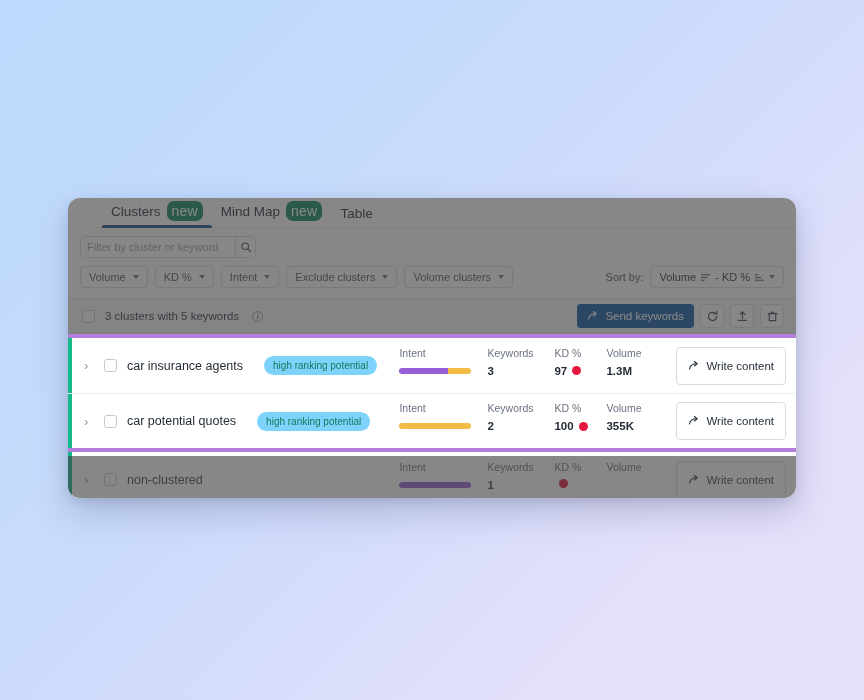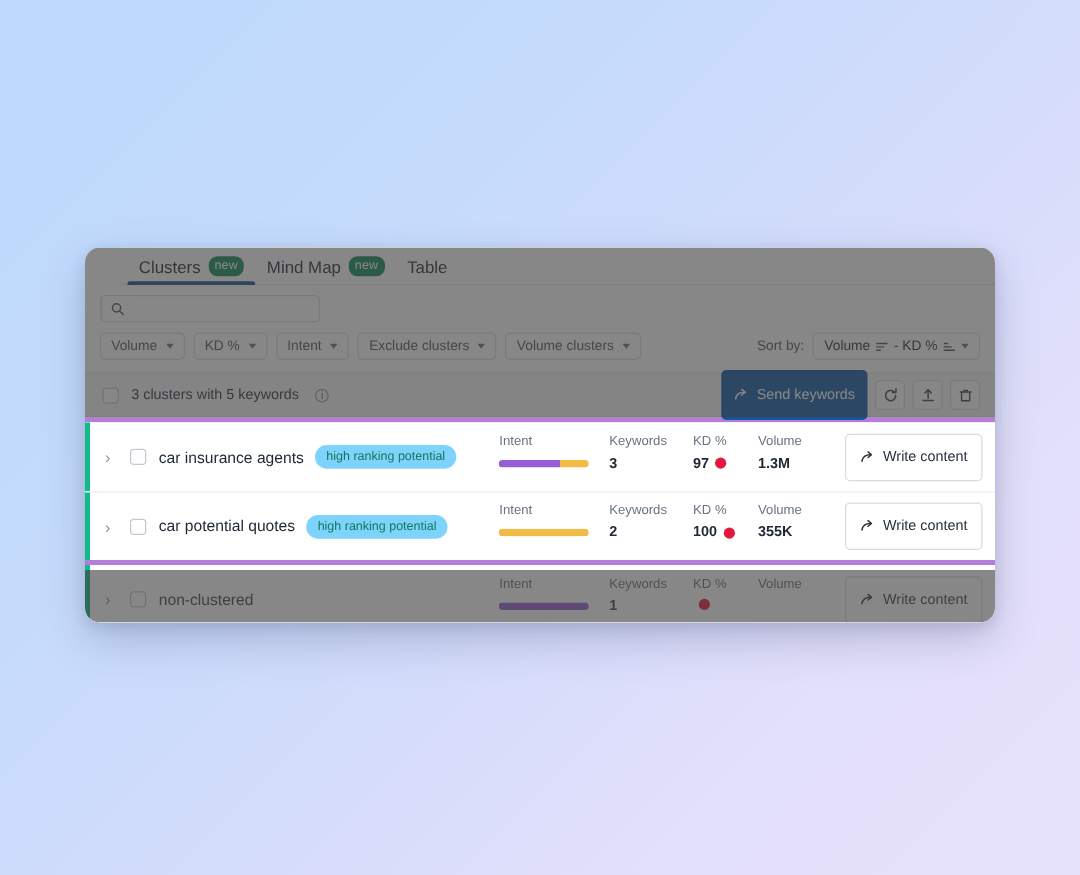--- a/index.html
+++ b/index.html
@@ -69,21 +69,21 @@
     content: "";
     position: absolute;
     left: 0; right: 0; bottom: -1px;
     height: 3px;
     background: #1a4f84;
     border-radius: 2px 2px 0 0;
   }
   .badge-new {
     background: #108a5c;
     color: #ffffff;
-    font-size: 10px;
+    font-size: 14px;
     line-height: 1;
     padding: 3px 5px 3px 5px;
     border-radius: 7px;
     letter-spacing: .2px;
   }
 
   
   #filterbar {
     padding: 8px 12px 6px 12px;
     background: #fff;
@@ -204,21 +204,21 @@
   #action-right {
     margin-left: auto;
     display: flex;
     align-items: center;
     gap: 6px;
   }
   #send-keywords {
     display: flex;
     align-items: center;
     gap: 6px;
-    height: 40px;
+    height: 24px;
     padding: 0 10px;
     background: #1258a0;
     color: #fff;
     border: none;
     border-radius: 4px;
     font-size: 11.5px;
     cursor: pointer;
     font-family: "Liberation Sans", sans-serif;
   }
   .icon-btn {
@@ -258,21 +258,21 @@
     font-size: 13px;
     cursor: pointer;
     flex: none;
     margin-right: 6px;
     user-select: none;
   }
   .row .checkbox { margin-right: 10px; }
   .cluster-name {
     font-size: 12.5px;
     color: #1f2833;
-    margin-right: 9px;
+    margin-right: 21px;
     white-space: nowrap;
   }
   .potential-badge {
     font-size: 10px;
     color: #12795a;
     background: #7dd3fc;
     border-radius: 10px;
     padding: 4px 9px;
     white-space: nowrap;
   }
@@ -349,20 +349,21 @@
       <span class="badge-new">new</span>
     </div>
     <div class="tab">
       <span>Table</span>
     </div>
   </div>
 
   <div id="filterbar">
     <div id="search-row">
       <div class="search-wrap">
+        <input id="search-input" type="text" placeholder="Filter by cluster or keyword" style="">
         <div class="search-btn">
           <svg width="12" height="12" viewBox="0 0 16 16" aria-hidden="true">
             <circle cx="7" cy="7" r="4.4" fill="none" stroke="#4c5563" stroke-width="1.5"></circle>
             <line x1="10.3" y1="10.3" x2="14" y2="14" stroke="#4c5563" stroke-width="1.6" stroke-linecap="round"></line>
           </svg>
         </div>
       </div>
     </div>
 
     <div id="chip-row">

